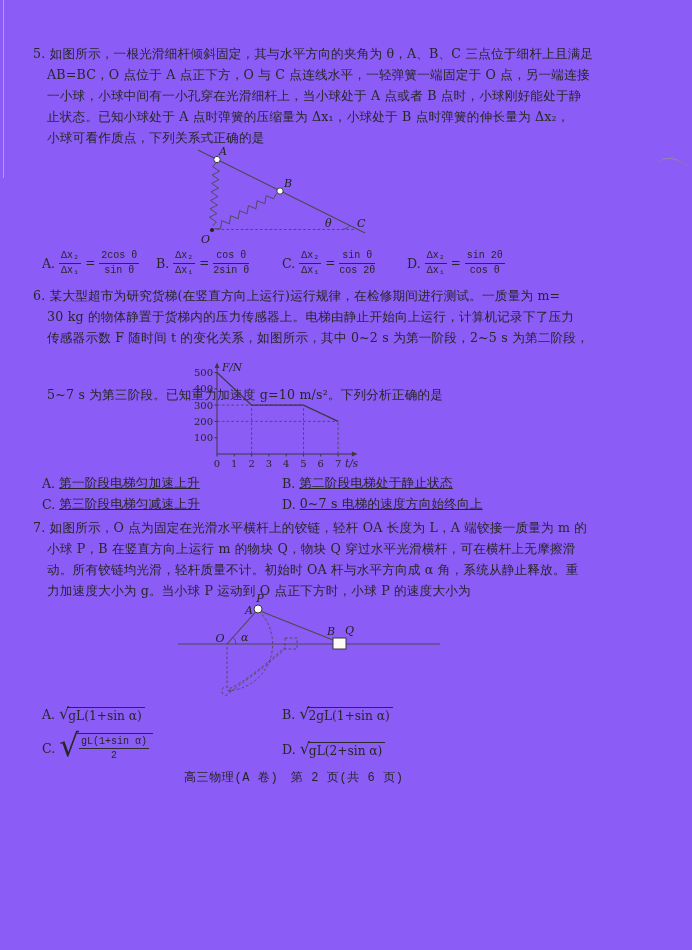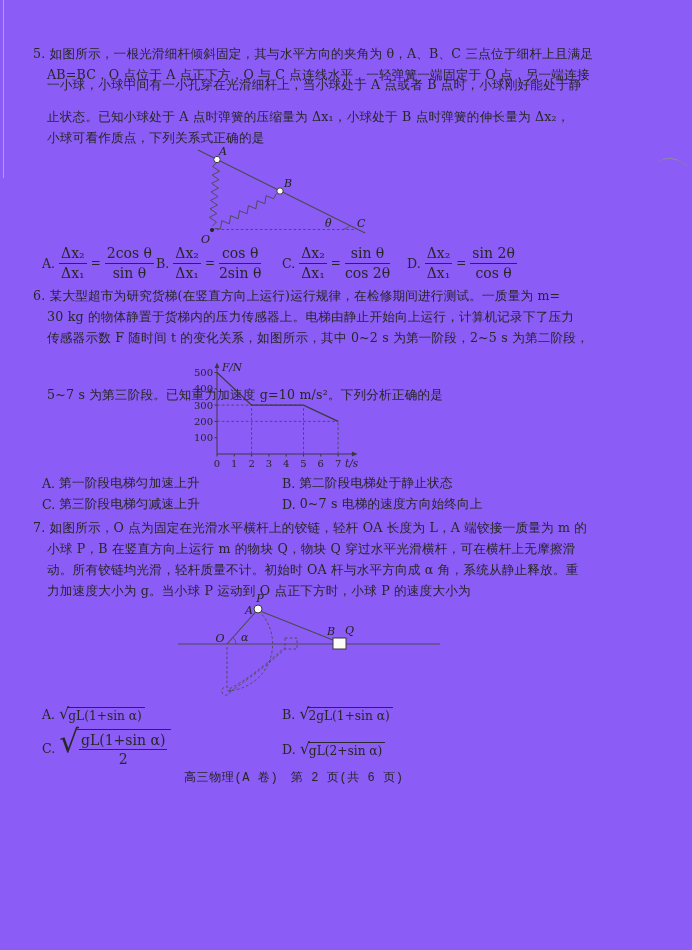--- a/index.html
+++ b/index.html
@@ -1,22 +1,22 @@
 <!DOCTYPE html>
 <html><head>
 <meta charset="utf-8">
 <style>
   html,body{margin:0;padding:0;background:#fbfbf9;}
   .page{position:relative;width:692px;height:950px;background:#8b5cf6;overflow:hidden;
         font-family:"DejaVu Serif","DejaVu Sans","Liberation Serif",serif;color:#272727;}
   .tline{position:absolute;white-space:pre;font-size:12.6px;line-height:17px;letter-spacing:.2px;}
   .opt{position:absolute;display:flex;align-items:center;gap:4px;}
   .olabel{font-size:12.6px;}
-  .otext{font-size:12.6px;letter-spacing:.2px;}
-  .frac{display:inline-block;text-align:center;font-size:14px;line-height:1.15;}
+  .otext{font-size:12.6px;letter-spacing:.2px;text-decoration:underline;}
+  .frac{display:inline-block;text-align:center;font-size:10px;line-height:1.15;font-family:Liberation Mono, monospace;}
   .fn{display:block;border-bottom:1px solid #2c2c2c;padding:0 2px 1px;}
   .fd{display:block;padding-top:1px;}
   .eq{font-size:12px;}
   .sqrt{display:inline-flex;align-items:flex-start;}
   .rsign{font-size:16px;line-height:1;margin-right:-2px;transform:translateY(-1px);}
   .rbody{border-top:1px solid #2c2c2c;padding:1px 3px 0 1px;font-size:12.2px;}
   .sqrt.big .rsign{font-size:31px;line-height:1;transform:translateY(-3px);}
   .sqrt.big .rbody{padding:2px 4px 0 2px;}
   .fig{position:absolute;overflow:visible;}
   svg text{font-family:inherit;}
@@ -41,21 +41,21 @@
 <div class="page">
 
   <div class="edge-line"></div>
   <svg class="fig" style="left:655px;top:153px;" width="36" height="16" viewBox="0 0 36 16">
     <path d="M 3 9 q 8 -5 16 -3 q 6 1 14 7" stroke="#8a8a86" stroke-width="1" fill="none" opacity=".55"></path>
     <path d="M 8 6 q 8 -2 14 1" stroke="#9a9a96" stroke-width="1" fill="none" opacity=".5"></path>
   </svg>
 
   <div class="tline" style="left:33px;top:45px;">5. 如图所示，一根光滑细杆倾斜固定，其与水平方向的夹角为 θ，A、B、C 三点位于细杆上且满足</div>
   <div class="tline" style="left:47px;top:66px;">AB=BC，O 点位于 A 点正下方，O 与 C 点连线水平，一轻弹簧一端固定于 O 点，另一端连接</div>
-  <div class="tline" style="left:47px;top:76px;">一小球，小球中间有一小孔穿在光滑细杆上，当小球处于 A 点或者 B 点时，小球刚好能处于静</div>
+  <div class="tline" style="left:47px;top:87px;">一小球，小球中间有一小孔穿在光滑细杆上，当小球处于 A 点或者 B 点时，小球刚好能处于静</div>
   <div class="tline" style="left:47px;top:108px;">止状态。已知小球处于 A 点时弹簧的压缩量为 Δx₁，小球处于 B 点时弹簧的伸长量为 Δx₂，</div>
   <div class="tline" style="left:47px;top:129px;">小球可看作质点，下列关系式正确的是</div>
 
   <svg class="fig" style="left:150px;top:146px;" width="230" height="100" viewBox="0 0 230 100">
     <line class="fig-line" x1="48" y1="4" x2="215" y2="87"></line>
     <line class="dash" x1="62" y1="83.5" x2="205" y2="83.5"></line>
     <path class="fig-line thin" d="M 193 83.5 Q 198 82 200 79.5"></path>
     <path class="spring" d="M 66.5 16.5 L 62.6 20.5 L 69.6 25.2 L 62.1 29.0 L 69.0 33.7 L 61.6 37.4 L 68.5 42.1 L 61.0 45.9 L 68.0 50.6 L 60.5 54.4 L 67.4 59.1 L 60.0 62.8 L 66.9 67.5 L 59.4 71.3 L 66.4 76.0 L 62.5 80"></path>
     <path class="spring" d="M 64.5 82.5 L 70.5 82.8 L 71.8 74.7 L 79.4 77.8 L 80.6 69.7 L 88.2 72.8 L 89.5 64.7 L 97.1 67.8 L 98.4 59.7 L 105.9 62.8 L 107.2 54.7 L 114.8 57.8 L 116.1 49.7 L 123.6 52.8 L 126.5 47.5"></path>
     <circle class="ballo" cx="67" cy="13.5" r="3.2"></circle>

